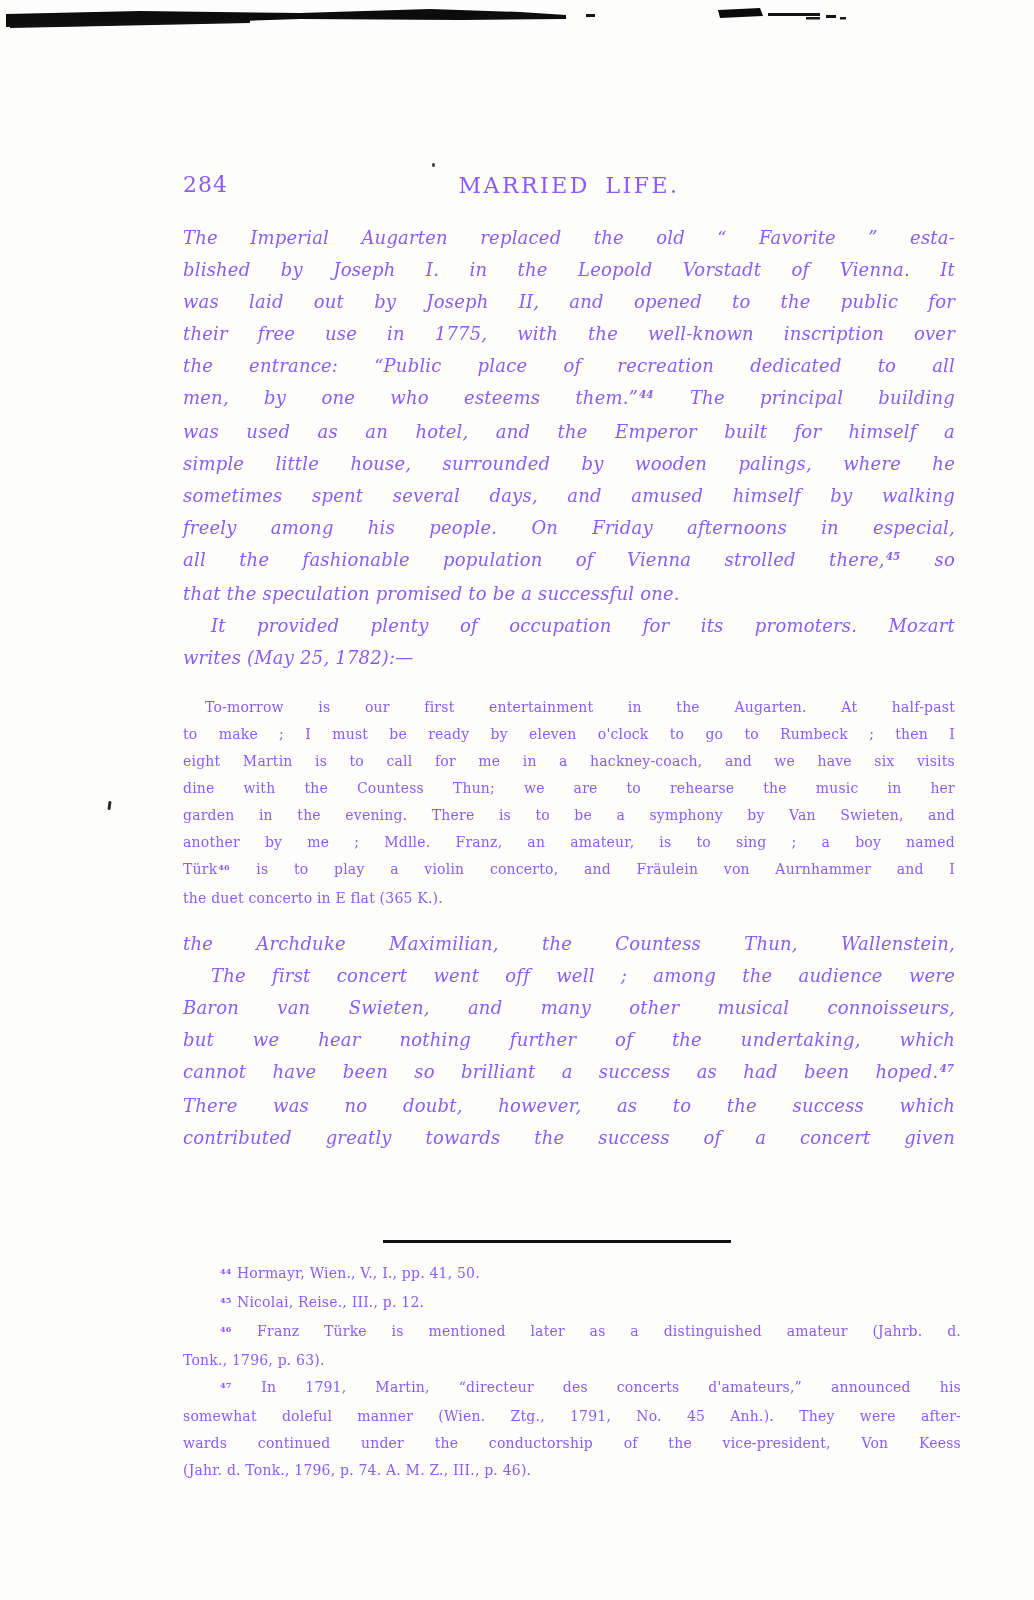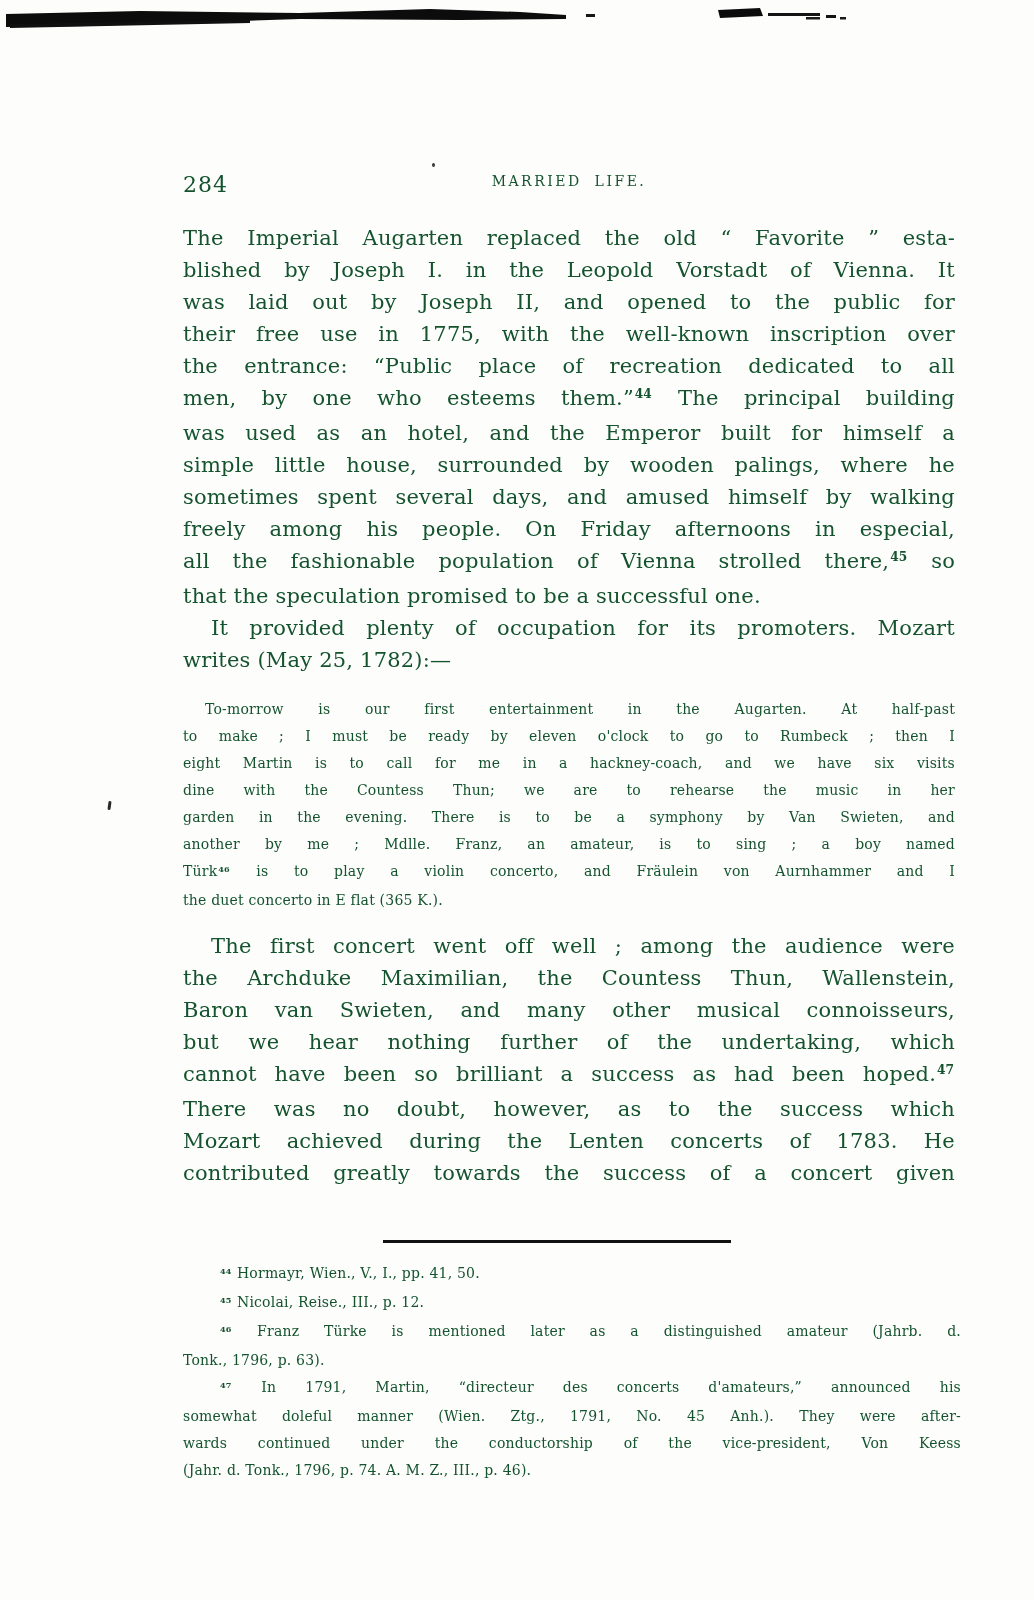--- a/index.html
+++ b/index.html
@@ -2,21 +2,21 @@
 <html><head>
 <meta charset="utf-8">
 <style>
   html, body { margin: 0; padding: 0; background: #ffffff; }
   .page {
     position: relative;
     width: 1034px;
     height: 1600px;
     background: #fdfdfc;
     overflow: hidden;
-    color: #14532d;
+    color: #8b5cf6;
     font-family: "DejaVu Serif", "Liberation Serif", serif;
   }
   
   .scan-top {
     position: absolute;
     left: 0; top: 0;
     width: 1034px; height: 40px;
   }
   .margin-mark {
     position: absolute;
@@ -43,41 +43,42 @@
     position: absolute;
     left: 0; top: 2px;
     font-size: 22px;
     letter-spacing: 1px;
   }
   .head-title {
     position: absolute;
     left: 0; right: 0;
     top: 3px;
     text-align: center;
-    font-size: 14px;
+    font-size: 22px;
     letter-spacing: 2.5px;
     word-spacing: 6px;
   }
   
   .text-column {
     position: absolute;
     left: 183px; top: 222px;
     width: 772px;
   }
   .block { margin: 0; }
   .line {
     text-align: justify;
     text-align-last: justify;
     white-space: normal;
   }
   .line.no-stretch { text-align-last: left; }
   .body .line {
-    font-size: 21px;
+    font-size: 18px;
     line-height: 32px;
     letter-spacing: 0.2px;
+    font-style: italic;
   }
   .quote .line, .footnote .line {
     font-size: 14px;
     line-height: 27px;
     letter-spacing: 0.2px;
   }
   .line.indent-body { padding-left: 28px; }
   .line.indent-quote { padding-left: 22px; }
   .line.indent-footnote { padding-left: 36px; }
   [data-name="mozart-letter-quote"] { margin-top: 20px; }
@@ -151,27 +152,26 @@
         <div class="line indent-quote" data-name="text-line">To-morrow is our first entertainment in the Augarten.  At half-past</div>
         <div class="line" data-name="text-line">to make ; I must be ready by eleven o'clock to go to Rumbeck ; then I</div>
         <div class="line" data-name="text-line">eight Martin is to call for me in a hackney-coach, and we have six visits</div>
         <div class="line" data-name="text-line">dine with the Countess Thun; we are to rehearse the music in her</div>
         <div class="line" data-name="text-line">garden in the evening.  There is to be a symphony by Van Swieten, and</div>
         <div class="line" data-name="text-line">another by me ; Mdlle. Franz, an amateur, is to sing ; a boy named</div>
         <div class="line" data-name="text-line">Türk<sup class="fn-marker" data-name="footnote-marker">46</sup> is to play a violin concerto, and Fräulein von Aurnhammer and I</div>
         <div class="line no-stretch" data-name="text-line">the duet concerto in E flat (365 K.).</div>
       </div>
       <div class="block body" data-name="paragraph-3">
+        <div class="line" data-name="text-line">the Archduke Maximilian, the Countess Thun, Wallenstein,</div>
         <div class="line indent-body" data-name="text-line">The first concert went off well ; among the audience were</div>
-        <div class="line" data-name="text-line">the Archduke Maximilian, the Countess Thun, Wallenstein,</div>
         <div class="line" data-name="text-line">Baron van Swieten, and many other musical connoisseurs,</div>
         <div class="line" data-name="text-line">but we hear nothing further of the undertaking, which</div>
         <div class="line" data-name="text-line">cannot have been so brilliant a success as had been hoped.<sup class="fn-marker" data-name="footnote-marker">47</sup></div>
         <div class="line" data-name="text-line">There was no doubt, however, as to the success which</div>
-        <div class="line" data-name="text-line">Mozart achieved during the Lenten concerts of 1783.  He</div>
         <div class="line" data-name="text-line">contributed greatly towards the success of a concert given</div>
       </div>
     </div>
 
   <div class="footnote-rule" data-name="footnote-separator-rule"></div>
 
   <div class="footnote-column" id="footnote-column" data-name="footnote-column">
       <div class="block footnote" data-name="footnote-44">
         <div class="line no-stretch indent-footnote" data-name="text-line"><sup class="fn-marker" data-name="footnote-marker">44</sup> Hormayr, Wien., V., I., pp. 41, 50.</div>
       </div>

